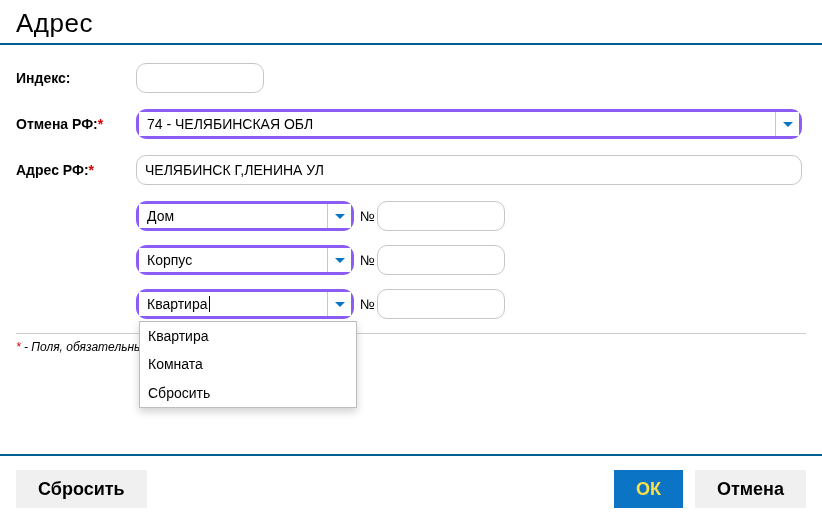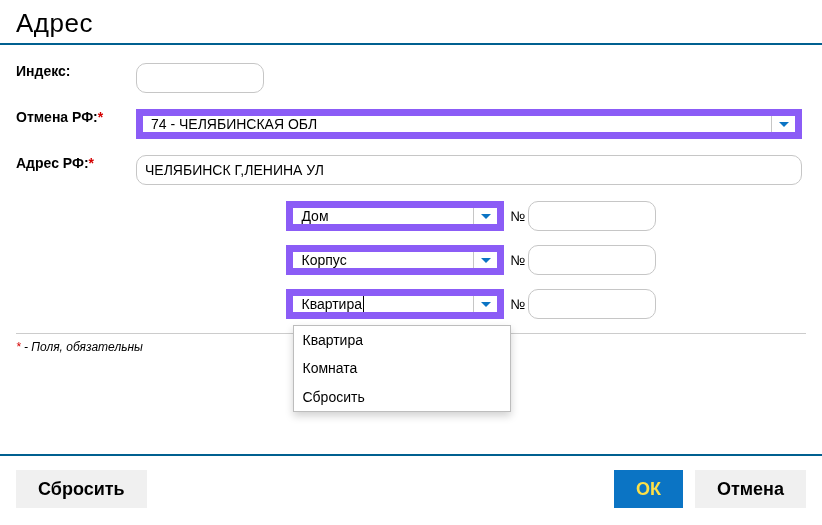--- a/index.html
+++ b/index.html
@@ -29,20 +29,21 @@
     height: 1px;
     background: #ccc;
     margin: 0 16px 6px 16px;
   }
   .form {
     padding: 0 16px;
     position: relative;
   }
   .row {
     display: flex;
+    align-items: center;
     margin-bottom: 16px;
     position: relative;
   }
   .label {
     width: 120px;
     flex-shrink: 0;
     font-weight: 700;
     font-size: 14px;
   }
   .req { color: #d40000; }
@@ -59,22 +60,22 @@
     border-radius: 10px;
     padding: 0 8px;
     font-size: 14px;
     font-family: inherit;
   }
   .w-small { width: 128px; }
   .w-full { width: 666px; }
   .select-wrap {
     display: flex;
     height: 30px;
-    border: 7px solid #8b5cf6;
-    border-radius: 0;
+    border: 3px solid #8b5cf6;
+    border-radius: 11px;
     overflow: visible;
     position: relative;
   }
   .select-wrap.full { width: 666px; }
   .select-wrap.mid { width: 218px; }
   .select-text {
     flex: 1;
     padding: 0 8px;
     display: flex;
     align-items: center;
@@ -98,21 +99,20 @@
   .num-label {
     font-size: 14px;
     margin: 0 2px 0 6px;
   }
   .sub-row {
     display: flex;
     align-items: center;
     margin-bottom: 14px;
     margin-left: 120px;
     position: relative;
-    justify-content: center;
   }
   .footnote {
     font-size: 12px;
     font-style: italic;
     padding: 0 16px;
     margin-top: 4px;
   }
   .footer-divider {
      height: 2px;
      background: #006090;

